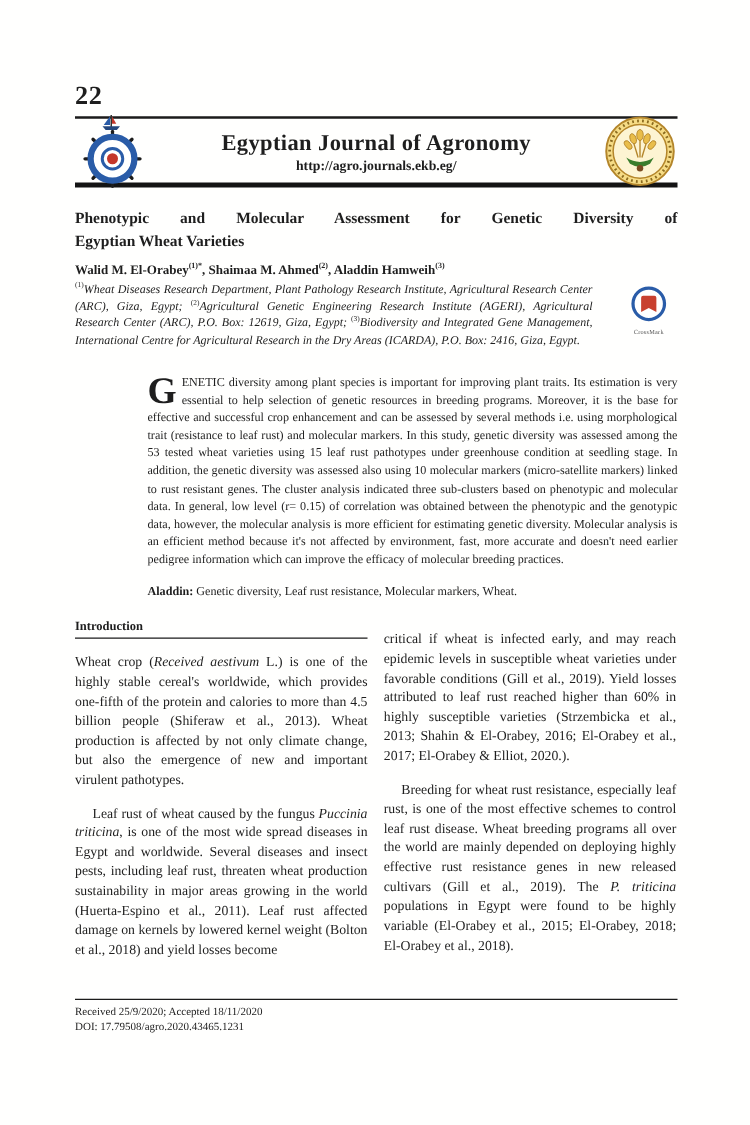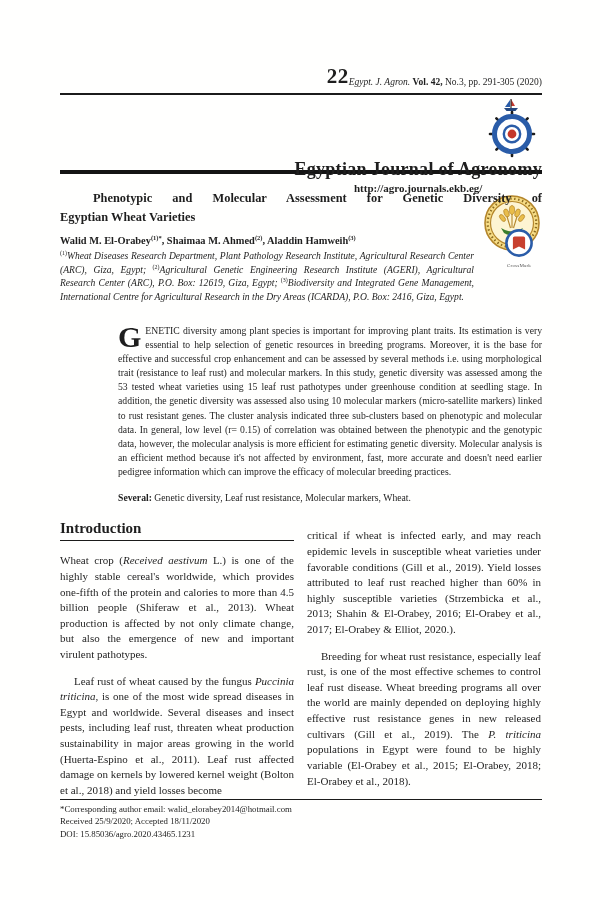--- a/index.html
+++ b/index.html
@@ -6,79 +6,78 @@
   html,body { margin:0; padding:0; background:#f2f2f0; }
   .page {
     position:relative; width:600px; height:900px; margin:0 auto;
     background:#fffffe; color:#1e1e1e;
     font-family:"Liberation Serif", serif;
     overflow:hidden;
   }
   .content { position:absolute; left:60px; top:64px; width:482px; }
 
   
-  .header-row { display:flex; justify-content:flex-end; align-items:flex-end; }
+  .header-row { display:flex; justify-content:space-between; align-items:flex-end; }
   .page-number { font-size:21px; font-weight:bold; letter-spacing:.5px; }
   .citation { font-size:9.5px; padding-bottom:2px; }
   .citation i { font-style:italic; }
   .citation b { font-weight:bold; }
   .rule-thin { border:none; border-top:2px solid #1b1b1b; margin:4px 0 0 0; }
 
   
-  .masthead { display:flex; align-items:flex-end; height:74px; padding-top:2px;flex-direction:column; }
+  .masthead { display:flex; align-items:center; height:50px; padding-top:2px; }
   .masthead-center { flex:1; text-align:center; }
   .journal-title { font-size:18px; font-weight:bold; letter-spacing:.3px; }
   .journal-url { font-size:11px; font-weight:bold; margin-top:2px; }
   .logo-box { width:60px; display:flex; justify-content:center; }
   .rule-thick { height:4px; background:#141414; margin-top:1px; }
 
   
   .article-title { margin-top:15px; font-size:12.4px; font-weight:bold; line-height:1.5; }
-  .article-title .l1 { text-align:justify; text-align-last:justify;margin-left:33px; }
+  .article-title .l1 { text-align:justify; text-align-last:justify; }
   .authors { margin-top:9px; font-size:10.4px; font-weight:bold; }
   sup { font-size:62%; line-height:0; }
   .affiliations { margin-top:3px; width:414px; font-size:9.6px; line-height:1.42; text-align:justify; }
   .affiliations i { font-style:italic; }
 
   
   .crossmark { position:absolute; right:62px; top:228px; width:38px; text-align:center; cursor:pointer; }
   .crossmark-caption { font-size:5px; color:#555; margin-top:1px; letter-spacing:.2px; }
 
   
   .abstract { margin-left:58px; width:424px; margin-top:20px; font-size:9.7px; line-height:1.46; text-align:justify; }
   .drop-cap { float:left; font-size:30px; line-height:24px; font-weight:bold; padding-right:4px; padding-top:1px; }
   .keywords { margin-left:58px; width:424px; margin-top:13px; font-size:9.7px; }
   .keywords b { font-weight:bold; }
 
   
   .columns { display:flex; gap:13px; margin-top:17px; }
   .col { width:234px; }
   .col-right { padding-top:8px; }
   .section-heading {
-    font-size:15px; font-weight:bold;
+    font-size:10px; font-weight:bold;
     border-bottom:1.3px solid #1b1b1b; padding-bottom:3px; margin-bottom:12px;
   }
   .col p { margin:0 0 11px 0; font-size:11px; line-height:1.42; text-align:justify; }
   .col p.indent { text-indent:14px; }
   .col p i { font-style:italic; }
 
   
   .footer { position:absolute; left:60px; top:799px; width:482px; }
   .footer-rule { border:none; border-top:1.8px solid #1b1b1b; margin:0 0 3px 0; }
   .footer div { font-size:8.8px; line-height:1.4; }
 </style>
 </head>
 <body>
 
 <div class="page">
   <div class="content">
 
     <div class="header-row">
       <span class="page-number">22</span>
-      <span class="citation"><i>Egypt. J. Agron.</i> <b>Vol. 42,</b> No.3, pp. 291-305 (2020)</span>
     </div>
     <hr class="rule-thin">
 
     <div class="masthead">
       <div class="logo-box">
         <svg width="56" height="62" viewBox="0 0 56 62" aria-hidden="true">
 
           <path d="M27 2 L31 9 L27 9 Z" fill="#c4372b"></path>
           <path d="M26 3 L21 10 L26 10 Z" fill="#2a5ca8"></path>
           <rect x="26.4" y="2" width="1.2" height="10" fill="#333"></rect>
@@ -132,21 +131,21 @@
       <div class="l1">Phenotypic and Molecular Assessment for Genetic Diversity of</div>
       <div class="l2">Egyptian Wheat Varieties</div>
     </div>
     <div class="authors">Walid M. El-Orabey<sup>(1)*</sup>, Shaimaa M. Ahmed<sup>(2)</sup>, Aladdin Hamweih<sup>(3)</sup></div>
     <div class="affiliations"><sup>(1)</sup><i>Wheat Diseases Research Department, Plant Pathology Research Institute, Agricultural Research Center (ARC), Giza, Egypt; </i><sup>(2)</sup><i>Agricultural Genetic Engineering Research Institute (AGERI), Agricultural Research Center (ARC), P.O. Box: 12619, Giza, Egypt; </i><sup>(3)</sup><i>Biodiversity and Integrated Gene Management, International Centre for Agricultural Research in the Dry Areas (ICARDA), P.O. Box: 2416, Giza, Egypt.</i></div>
 
     <div class="abstract">
       <span class="drop-cap">G</span><span>ENETIC diversity among plant species is important for improving plant traits. Its estimation is very essential to help selection of genetic resources in breeding programs. Moreover, it is the base for effective and successful crop enhancement and can be assessed by several methods i.e. using morphological trait (resistance to leaf rust) and molecular markers. In this study, genetic diversity was assessed among the 53 tested wheat varieties using 15 leaf rust pathotypes under greenhouse condition at seedling stage. In addition, the genetic diversity was assessed also using 10 molecular markers (micro-satellite markers) linked to rust resistant genes. The cluster analysis indicated three sub-clusters based on phenotypic and molecular data. In general, low level (r= 0.15) of correlation was obtained between the phenotypic and the genotypic data, however, the molecular analysis is more efficient for estimating genetic diversity. Molecular analysis is an efficient method because it's not affected by environment, fast, more accurate and doesn't need earlier pedigree information which can improve the efficacy of molecular breeding practices.</span>
     </div>
     <div class="keywords">
-      <b>Several:</b><span> Genetic diversity, Leaf rust resistance, Molecular markers, Wheat.</span>
+      <b>Aladdin:</b><span> Genetic diversity, Leaf rust resistance, Molecular markers, Wheat.</span>
     </div>
 
     <div class="columns">
       <div class="col col-left">
         <div class="section-heading">Introduction</div>
         <p>Wheat crop (<i>Received aestivum</i> L.) is one of the highly stable cereal's worldwide, which provides one-fifth of the protein and calories to more than 4.5 billion people (Shiferaw et al., 2013). Wheat production is affected by not only climate change, but also the emergence of new and important virulent pathotypes.</p>
         <p class="indent">Leaf rust of wheat caused by the fungus <i>Puccinia triticina</i>, is one of the most wide spread diseases in Egypt and worldwide. Several diseases and insect pests, including leaf rust, threaten wheat production sustainability in major areas growing in the world (Huerta-Espino et al., 2011). Leaf rust affected damage on kernels by lowered kernel weight (Bolton et al., 2018) and yield losses become</p>
       </div>
       <div class="col col-right">
         <p>critical if wheat is infected early, and may reach epidemic levels in susceptible wheat varieties under favorable conditions (Gill et al., 2019). Yield losses attributed to leaf rust reached higher than 60% in highly susceptible varieties (Strzembicka et al., 2013; Shahin &amp; El-Orabey, 2016; El-Orabey et al., 2017; El-Orabey &amp; Elliot, 2020.).</p>
@@ -158,17 +157,16 @@
   <div class="crossmark">
     <svg width="30" height="30" viewBox="0 0 30 30" aria-hidden="true">
       <circle cx="15" cy="15" r="12.6" fill="#ffffff" stroke="#2a5ca8" stroke-width="2.6"></circle>
       <path d="M10.5 8.5 h9 a1.6 1.6 0 0 1 1.6 1.6 v11.5 l-6.1 -3.2 l-6.1 3.2 v-11.5 a1.6 1.6 0 0 1 1.6 -1.6 Z" fill="#c8402f"></path>
     </svg>
     <div class="crossmark-caption">CrossMark</div>
   </div>
 
   <div class="footer">
     <hr class="footer-rule">
-    <div>*Corresponding author email: walid_elorabey2014@hotmail.com</div>
     <div>Received 25/9/2020; Accepted 18/11/2020</div>
-    <div>DOI: 15.85036/agro.2020.43465.1231</div>
+    <div>DOI: 17.79508/agro.2020.43465.1231</div>
   </div>
 </div>
 
 </body></html>

